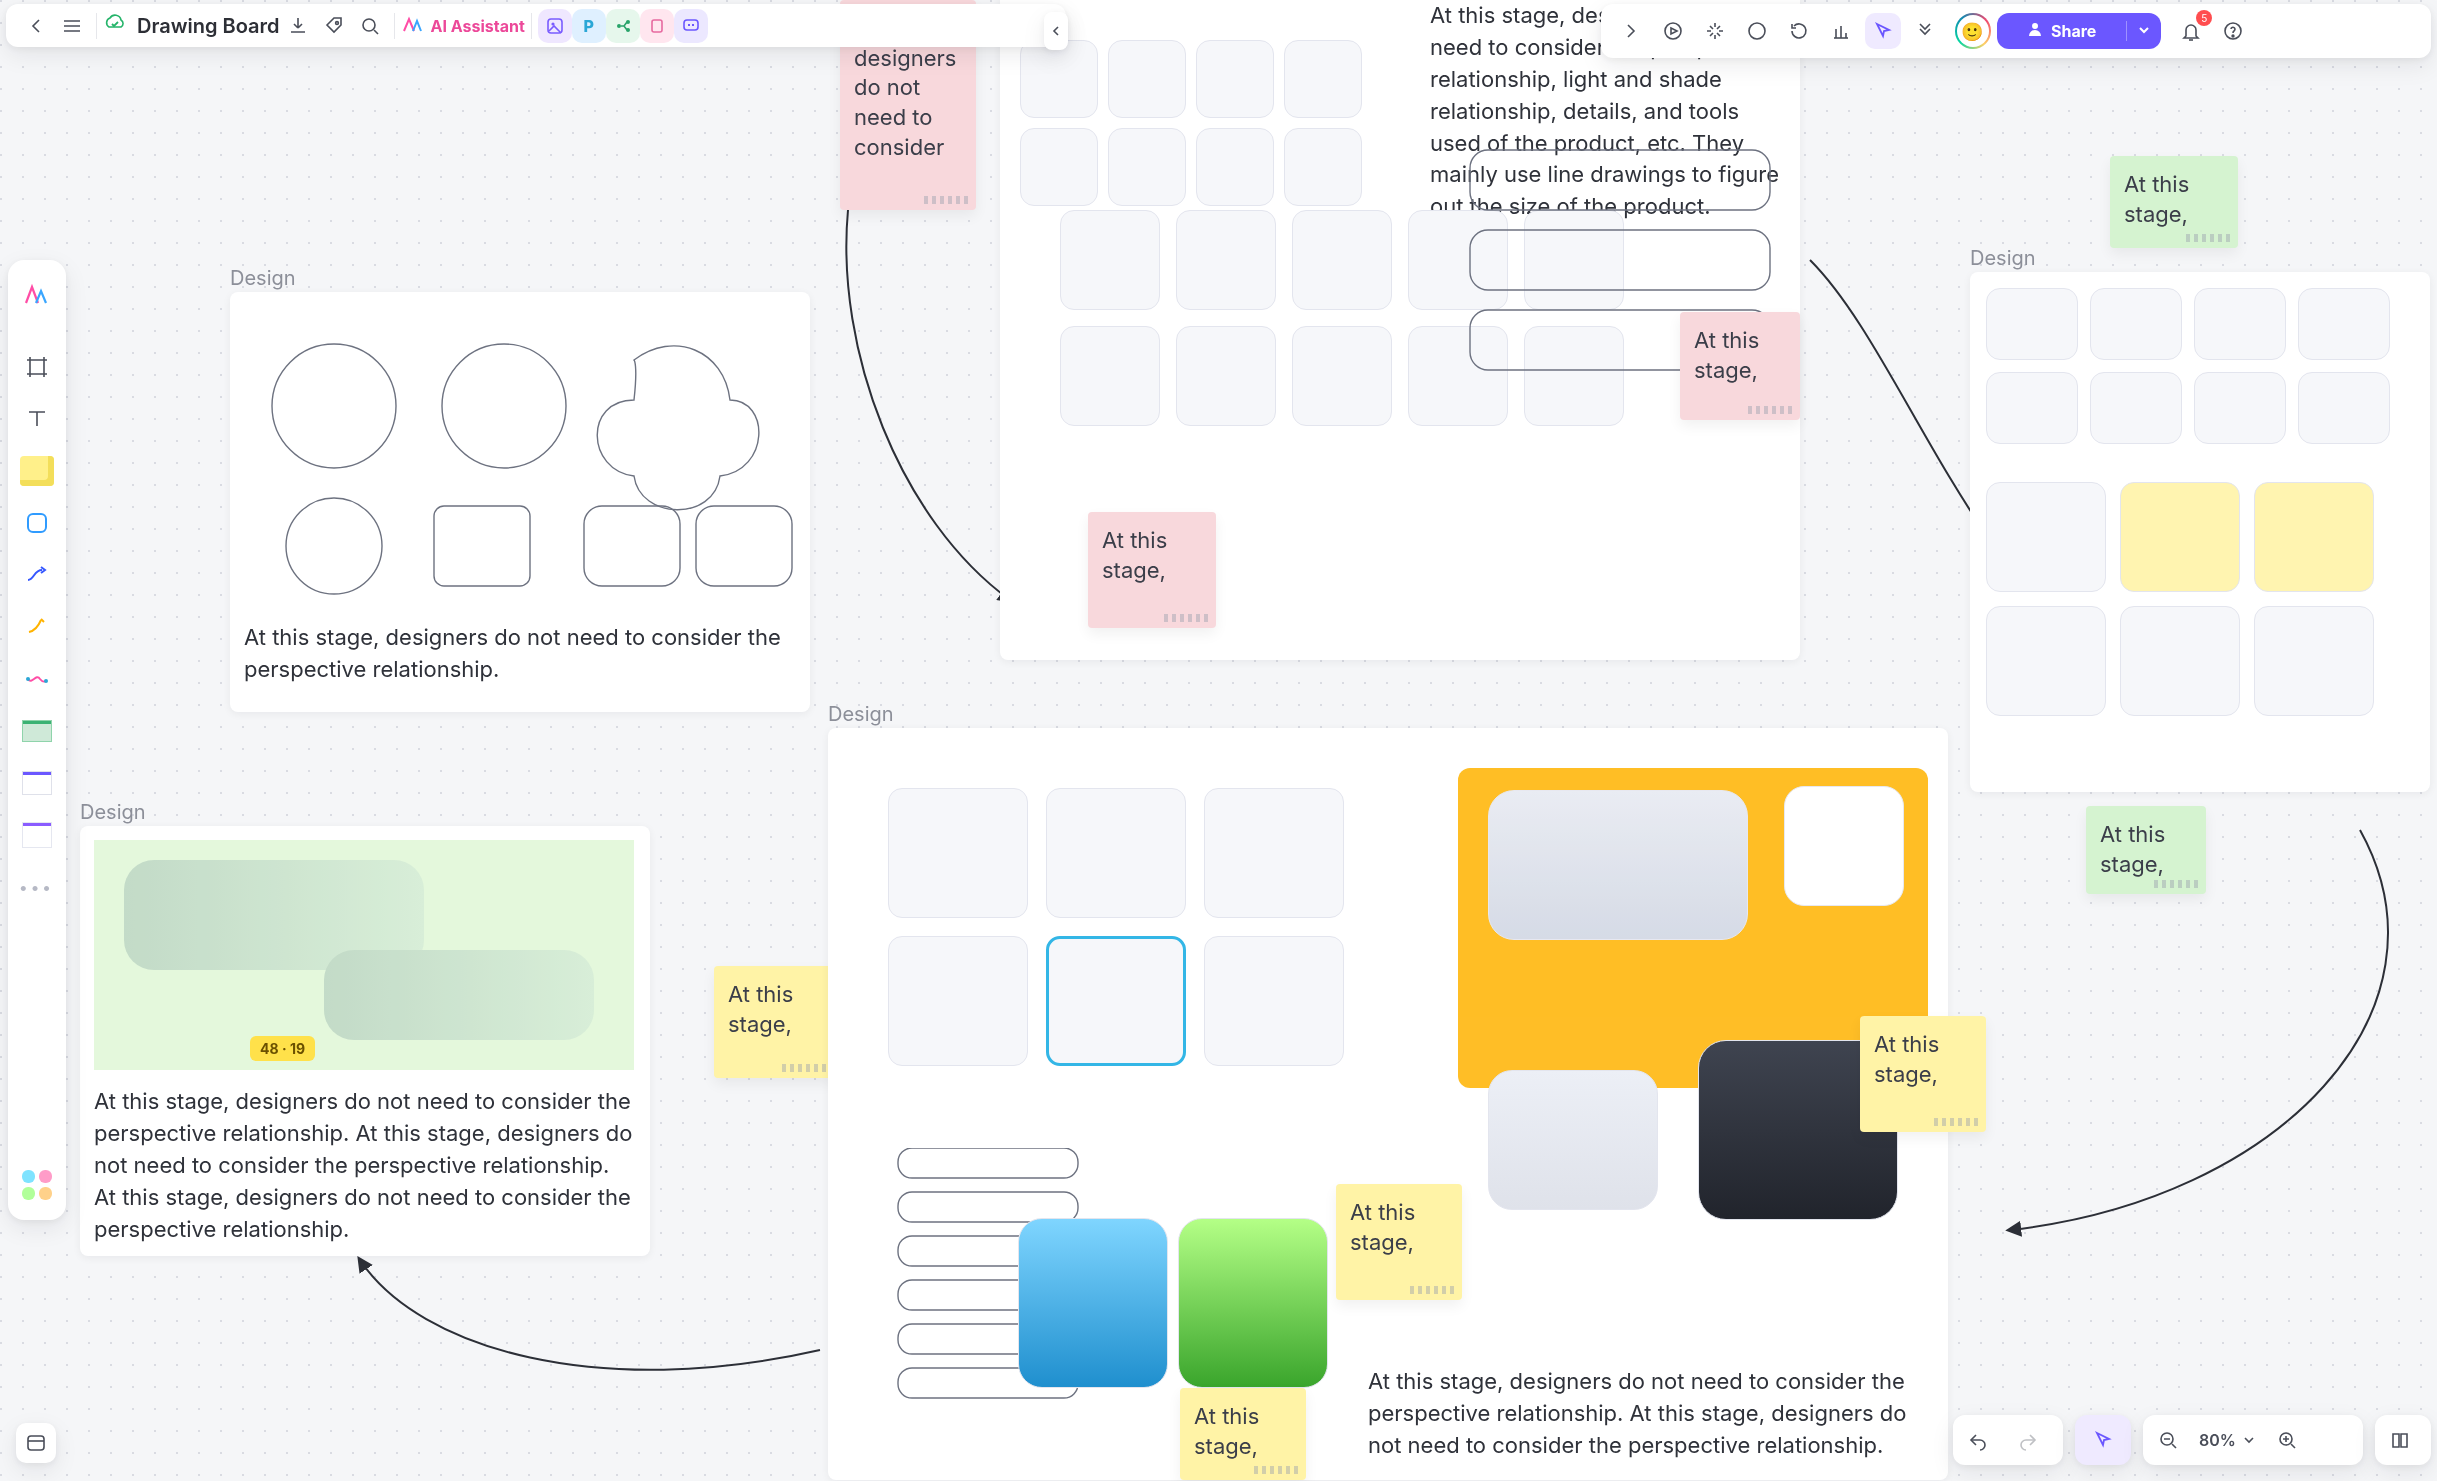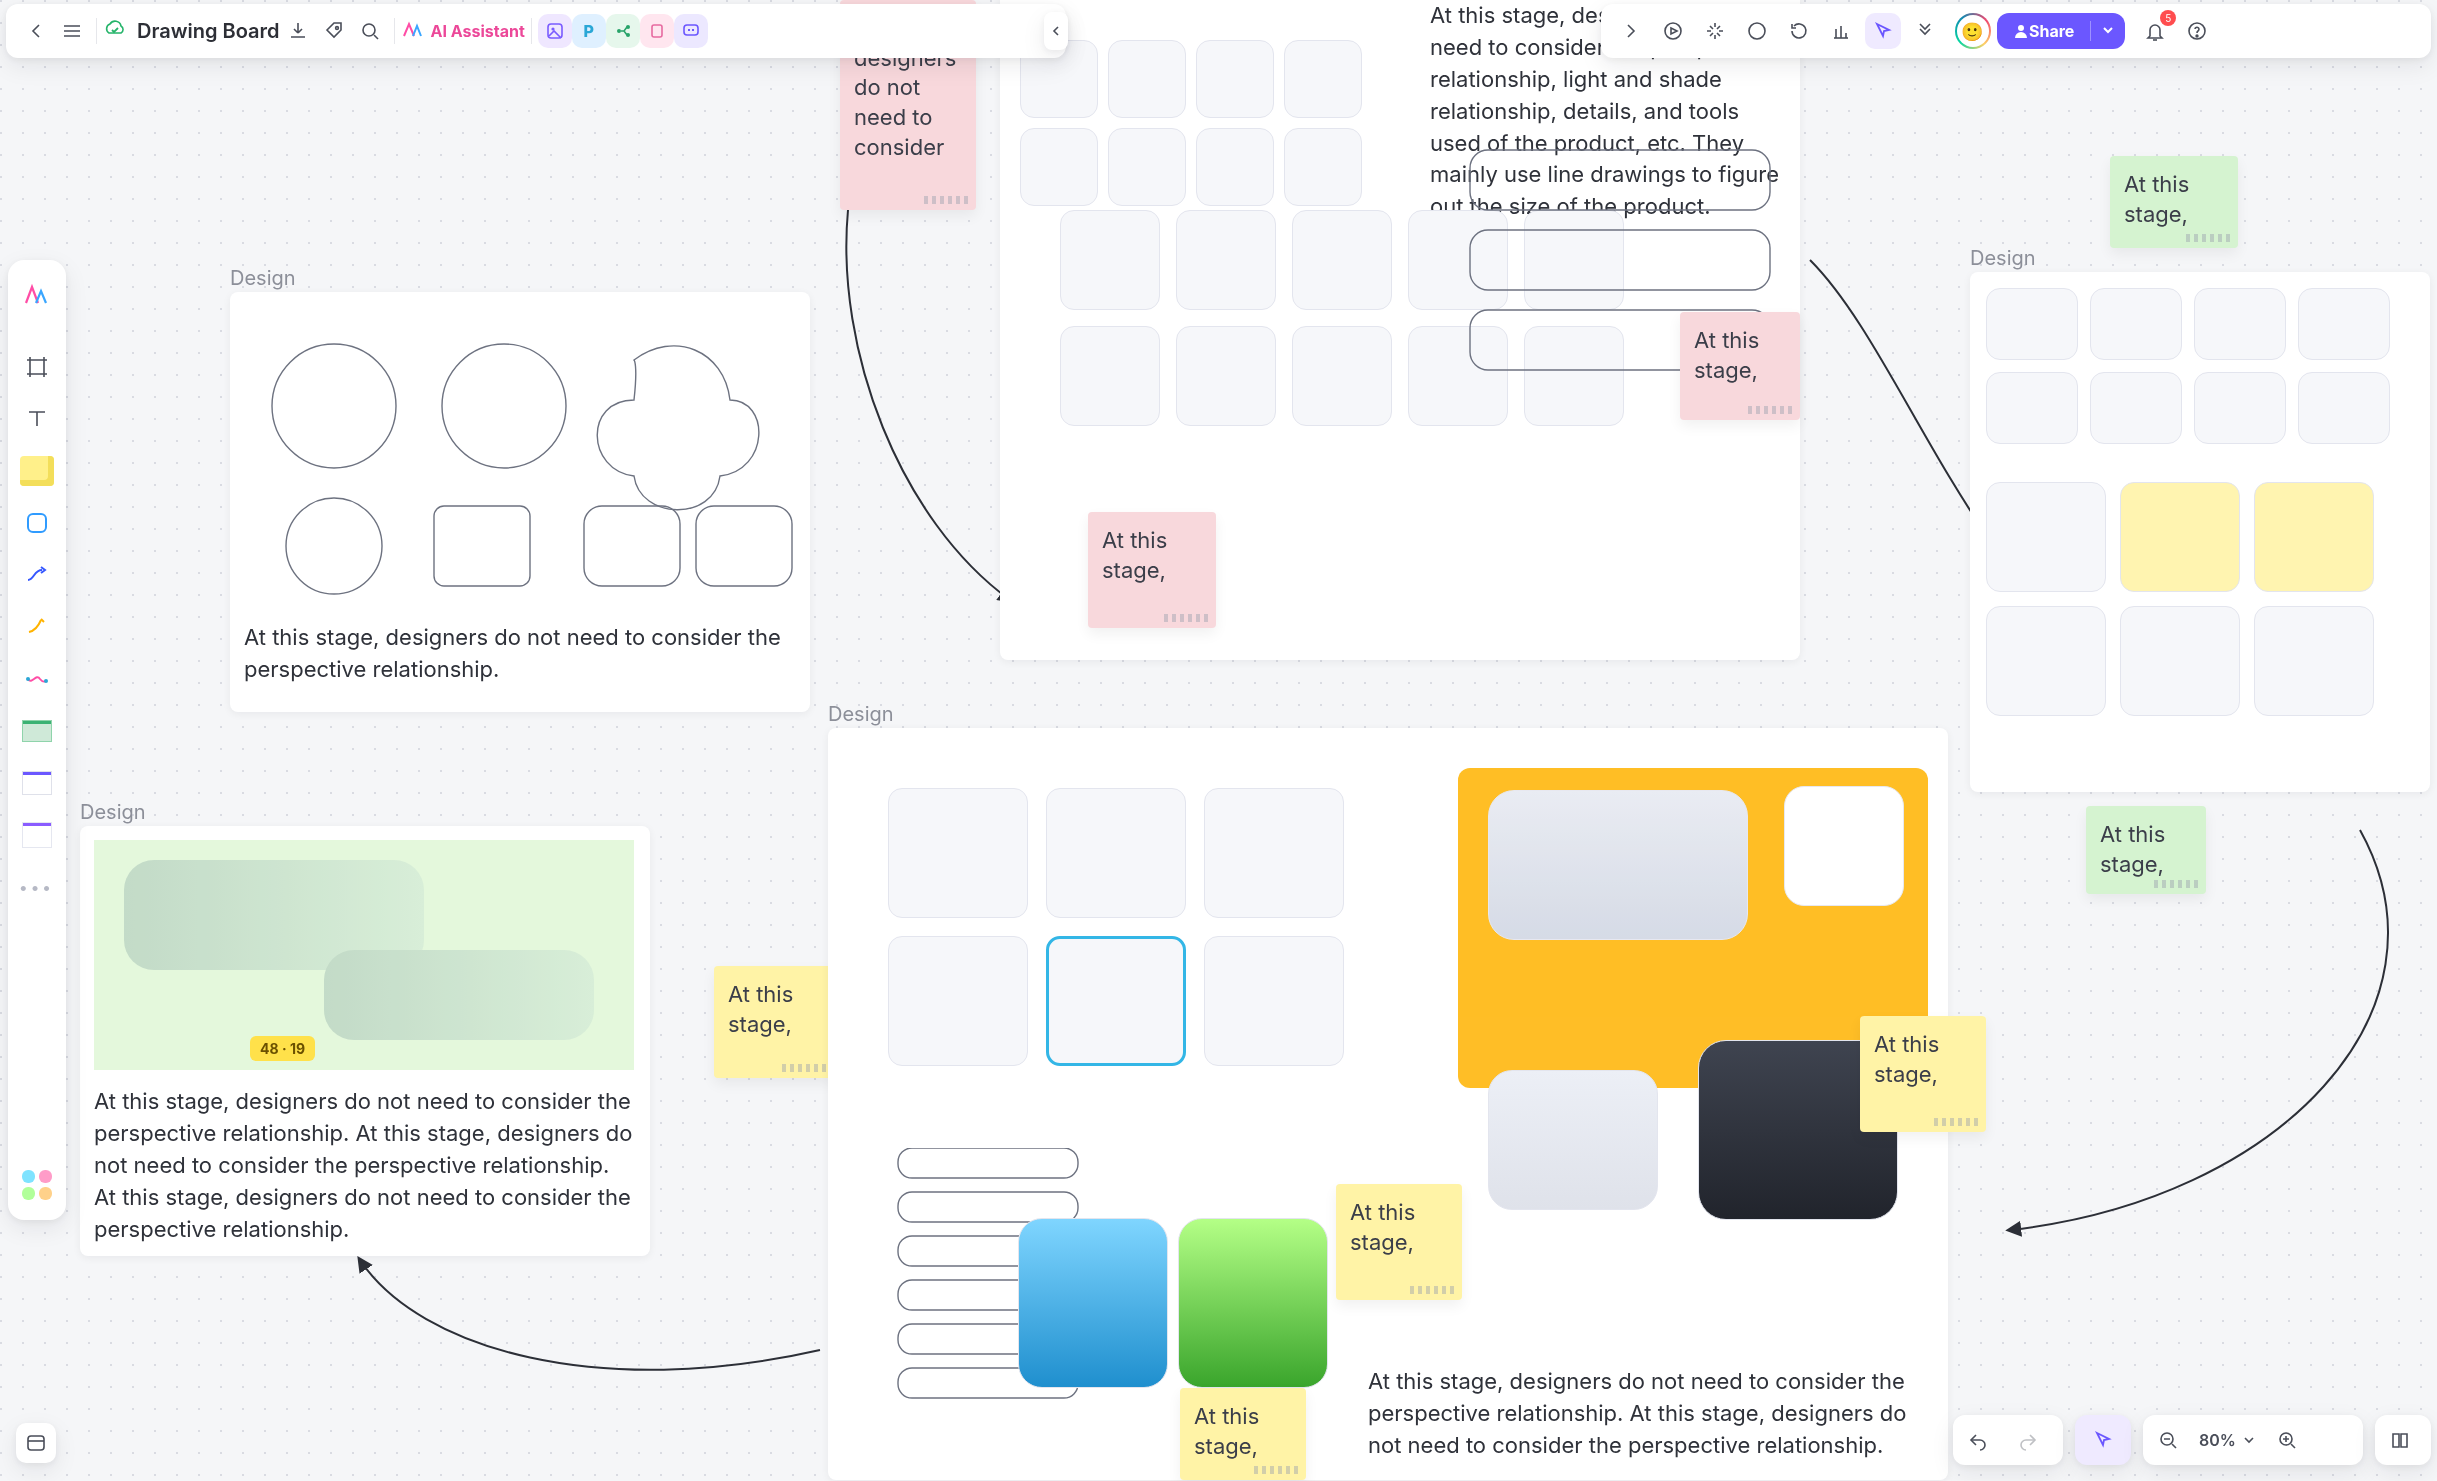--- a/index.html
+++ b/index.html
@@ -25,21 +25,21 @@
     background:
       radial-gradient(circle at 1px 1px,#d9dbe2 1px,transparent 1px) 0 0/22px 22px,
       var(--bg);
     overflow:hidden;
   }
   .stage{position:relative;transform-origin:top left}
 
   
   .top{
     position:absolute; left:6px; top:4px;
-    height:54px; width:1060px;
+    height:43px; width:1060px;
     background:#fff; border-radius:12px; box-shadow:var(--shadow);
     display:flex; align-items:center; padding:0 12px;
   }
   .top .sep{width:1px;height:26px;background:var(--border);margin:0 6px}
   .icon-btn{width:36px;height:36px;border-radius:10px;display:flex;align-items:center;justify-content:center;cursor:pointer}
   .title{font-weight:600;font-size:20px;color:#2d2f36;display:flex;align-items:center;gap:10px}
   .ai{display:flex;gap:8px;align-items:center;font-weight:700;color:#ec4899}
   .ai .m{width:22px;height:22px;display:inline-flex;align-items:center;justify-content:center}
   .chip{width:34px;height:34px;border-radius:10px;display:flex;align-items:center;justify-content:center}
   .c1{background:#efe7ff;color:#7a5cff}
@@ -50,21 +50,21 @@
   .mini{position:absolute; right:-2px; top:8px; width:24px;height:38px;border-radius:8px;display:flex;align-items:center;justify-content:center;background:#fff;box-shadow:var(--shadow)}
 
   
   .right{
     position:absolute; right:6px; top:4px; height:54px; width:830px; background:#fff;border-radius:12px;box-shadow:var(--shadow);
     display:flex;align-items:center;gap:6px;padding:0 12px;overflow:visible
   }
   .avatar{width:36px;height:36px;border-radius:50%;background:conic-gradient(from 140deg,#ffd166,#06d6a0,#118ab2,#ef476f,#ffd166);padding:2px}
   .avatar .in{width:100%;height:100%;border-radius:50%;background:#fff;display:flex;align-items:center;justify-content:center;font-size:18px}
   .share{display:flex;background:var(--accent);border-radius:12px;color:#fff;align-items:center;height:36px}
-  .share .s1{padding:0 16px;display:flex;align-items:center;gap:0;font-weight:700}
+  .share .s1{padding:0 30px;display:flex;align-items:flex-start;gap:8px;font-weight:700}
   .share .s2{padding:0 10px;border-left:1px solid rgba(255,255,255,.35)}
   .badge{position:absolute;top:-3px;right:-3px;background:var(--red);color:#fff;font-size:10px;min-width:16px;height:16px;line-height:16px;border-radius:999px;text-align:center;padding:0 3px}
 
   
   .left{
     position:absolute; left:8px; top:260px; width:58px; height:960px;
     background:#fff;border-radius:16px;box-shadow:var(--shadow);
     display:flex;flex-direction:column;align-items:center;padding:14px 0;gap:10px
   }
   .tool{width:42px;height:42px;border-radius:12px;display:flex;align-items:center;justify-content:center;cursor:pointer}

